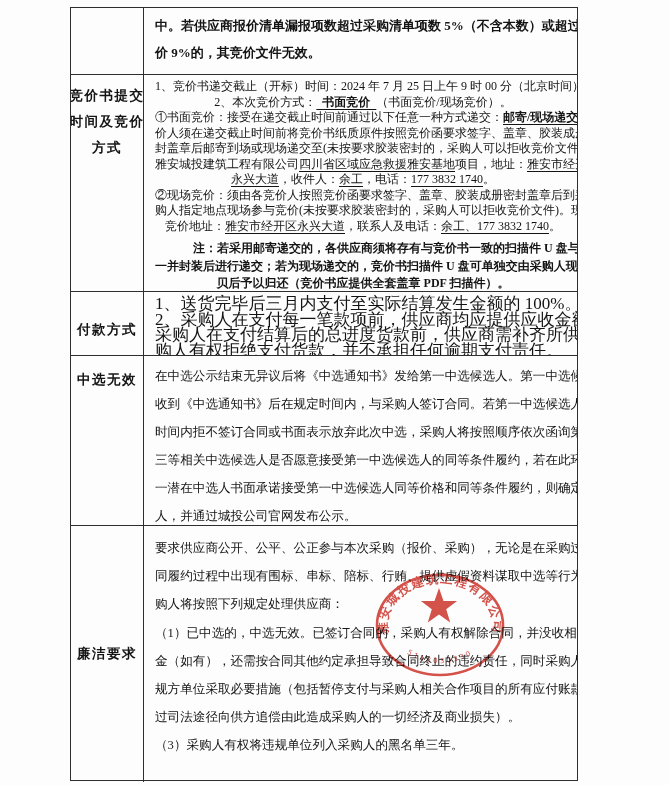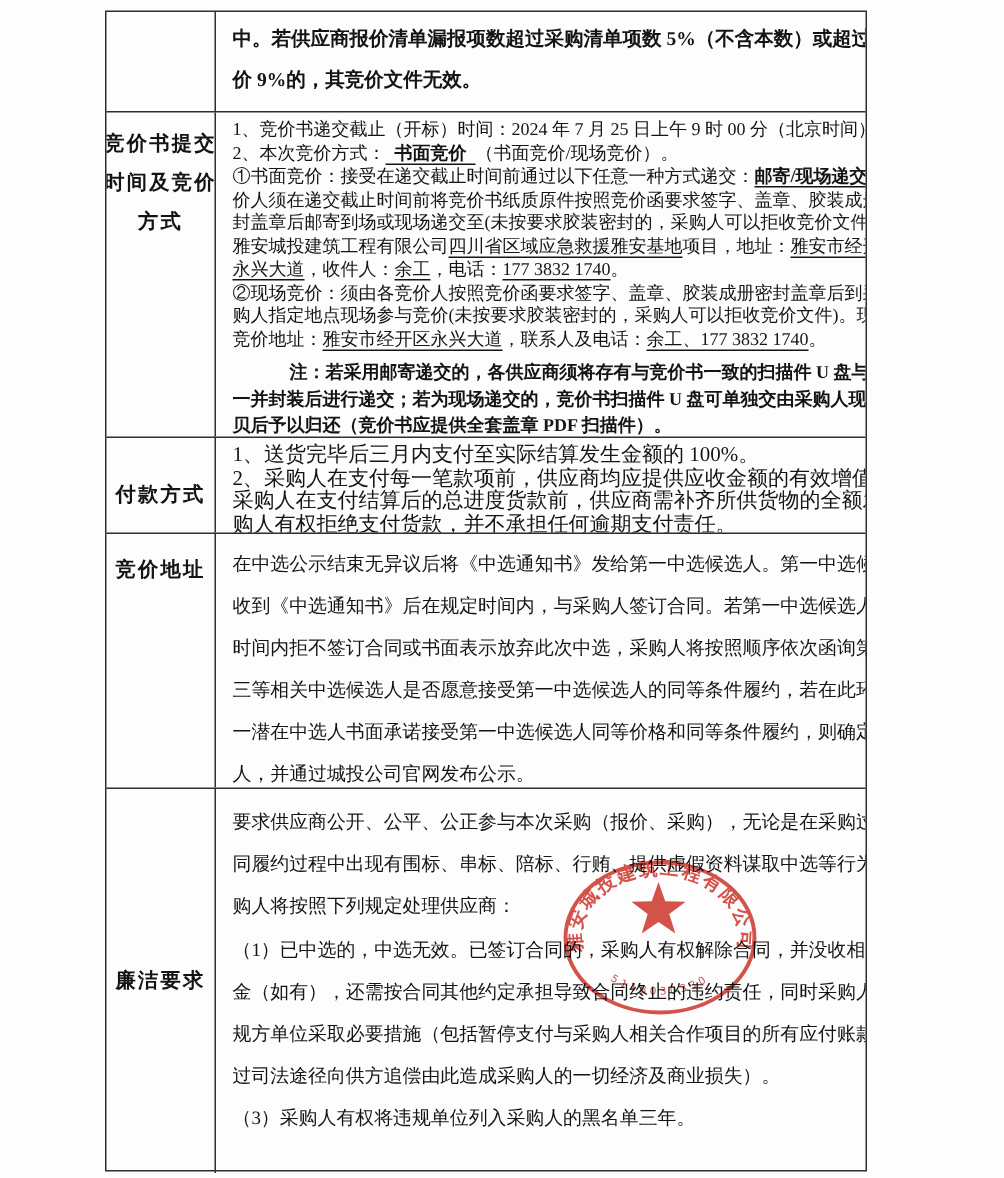--- a/index.html
+++ b/index.html
@@ -31,31 +31,31 @@
   .content{
     flex:1;padding:0 6px 0 11px;
     white-space:nowrap;
   }
   .content .line{white-space:pre;}
   .b{font-weight:bold;}
   .u{text-decoration:underline;text-underline-offset:3px;text-decoration-thickness:1px;}
 
   
   .row-0{height:66px;}
-  .row-1{height:217px;}
+  .row-1{height:217px;text-align:center;}
   .row-2{height:64px;}
   .row-3{height:170px;}
   .row-4{height:257px;}
 
   
   .row-0 .content{padding-top:4px;font-size:13px;line-height:27px;}
   .row-1 .content{padding-top:4px;font-size:12px;line-height:15.5px;}
   .row-1 .content .line.note{line-height:17.5px;}
   .row-1 .content .line.first{margin-top:6px;text-indent:38px;}
-  .row-2 .content{padding-top:4px;font-size:14px;line-height:15.6px;}
+  .row-2 .content{padding-top:4px;font-size:17px;line-height:15.6px;}
   .row-3 .content{padding-top:6px;font-size:12.6px;line-height:28px;}
   .row-4 .content{padding-top:8px;font-size:12.6px;line-height:28.2px;}
 
   
   .row-1 .label{justify-content:flex-start;padding-top:8px;}
   .row-2 .label{justify-content:center;padding-top:13px;}
   .row-3 .label{justify-content:flex-start;padding-top:11px;}
   .row-4 .label{justify-content:center;align-items:center;}
 
   
@@ -108,21 +108,21 @@
       </div>
     <div class="cell content">
         <div class="line"><span>1、送货完毕后三月内支付至实际结算发生金额的 100%。</span></div>
         <div class="line"><span>2、采购人在支付每一笔款项前，供应商均应提供应收金额的有效增值税专用发票。</span></div>
         <div class="line"><span>采购人在支付结算后的总进度货款前，供应商需补齐所供货物的全额发票。否则，采</span></div>
         <div class="line"><span>购人有权拒绝支付货款，并不承担任何逾期支付责任。</span></div>
       </div>
   </div>
   <div class="trow row-3">
     <div class="cell label">
-        <div class="label-line">竞价地址</div>
+        <div class="label-line">中选无效</div>
       </div>
     <div class="cell content">
         <div class="line"><span>在中选公示结束无异议后将《中选通知书》发给第一中选候选人。第一中选候选人在</span></div>
         <div class="line"><span>收到《中选通知书》后在规定时间内，与采购人签订合同。若第一中选候选人在规定</span></div>
         <div class="line"><span>时间内拒不签订合同或书面表示放弃此次中选，采购人将按照顺序依次函询第二、第</span></div>
         <div class="line"><span>三等相关中选候选人是否愿意接受第一中选候选人的同等条件履约，若在此环节中任</span></div>
         <div class="line"><span>一潜在中选人书面承诺接受第一中选候选人同等价格和同等条件履约，则确定为中选</span></div>
         <div class="line"><span>人，并通过城投公司官网发布公示。</span></div>
       </div>
   </div>

